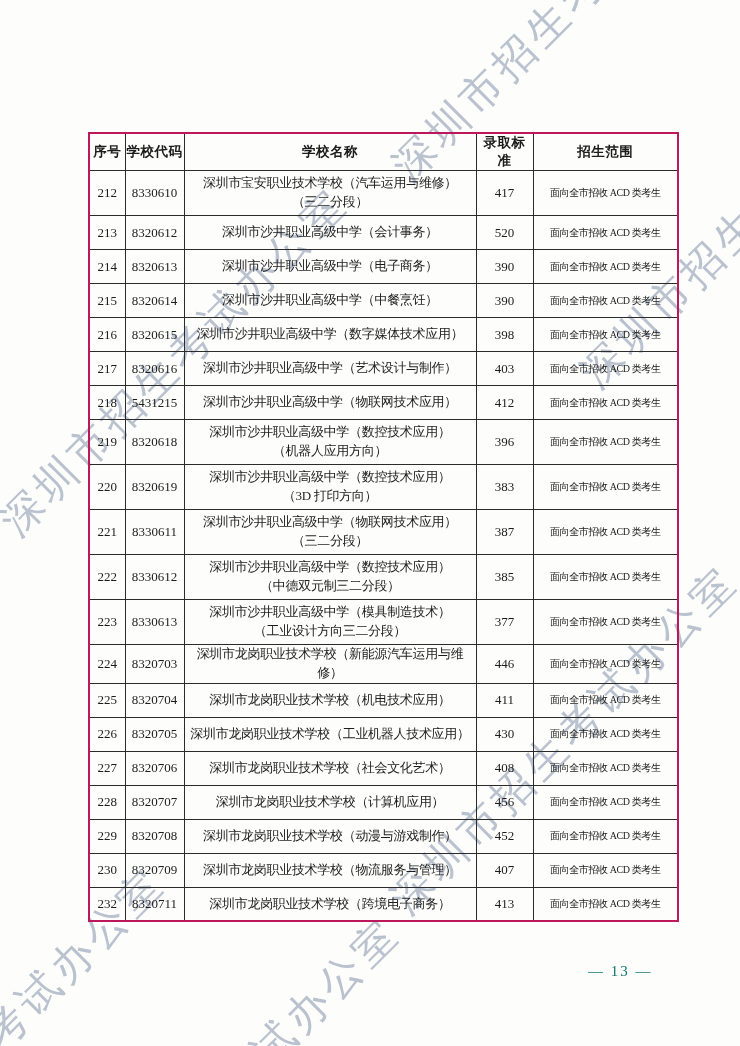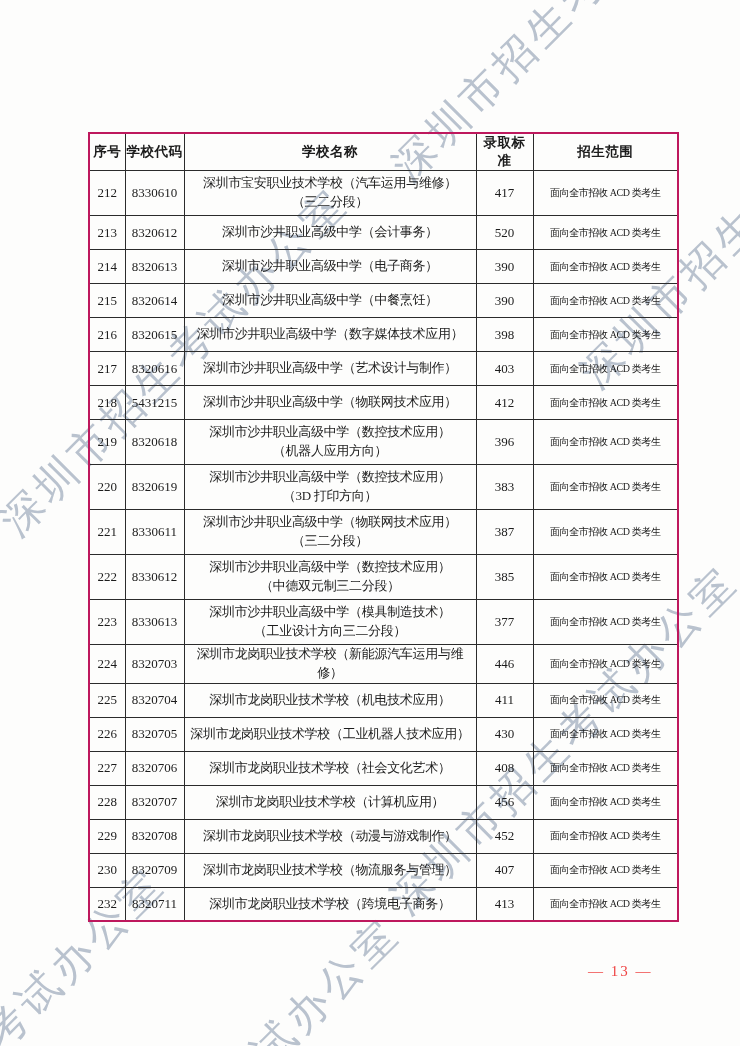--- a/index.html
+++ b/index.html
@@ -48,21 +48,21 @@
   }
   tbody tr{height:34px;}
   tbody tr.tall{height:45px;}
   td.no,td.code{font-size:13px;}
   td.name{font-size:13px;letter-spacing:-0.3px;line-height:1.45;}
   td.score{font-size:13px;}
   td.scope{font-size:10px;letter-spacing:-0.4px;}
   
   .page-num{
     position:absolute;left:588px;top:963px;z-index:1;
-    font-size:15px;color:#ef4444;letter-spacing:2px;
+    font-size:15px;color:#0f766e;letter-spacing:2px;
     font-family:"Liberation Serif","DejaVu Serif",serif;
   }
 </style>
 </head>
 <body>
 
 <div class="wm-layer">
   <div class="wm wm1">深圳市招生考试办公室</div>
   <div class="wm wm2">深圳市招生考试办公室</div>
   <div class="wm wm3">深圳市招生考试办公室</div>

